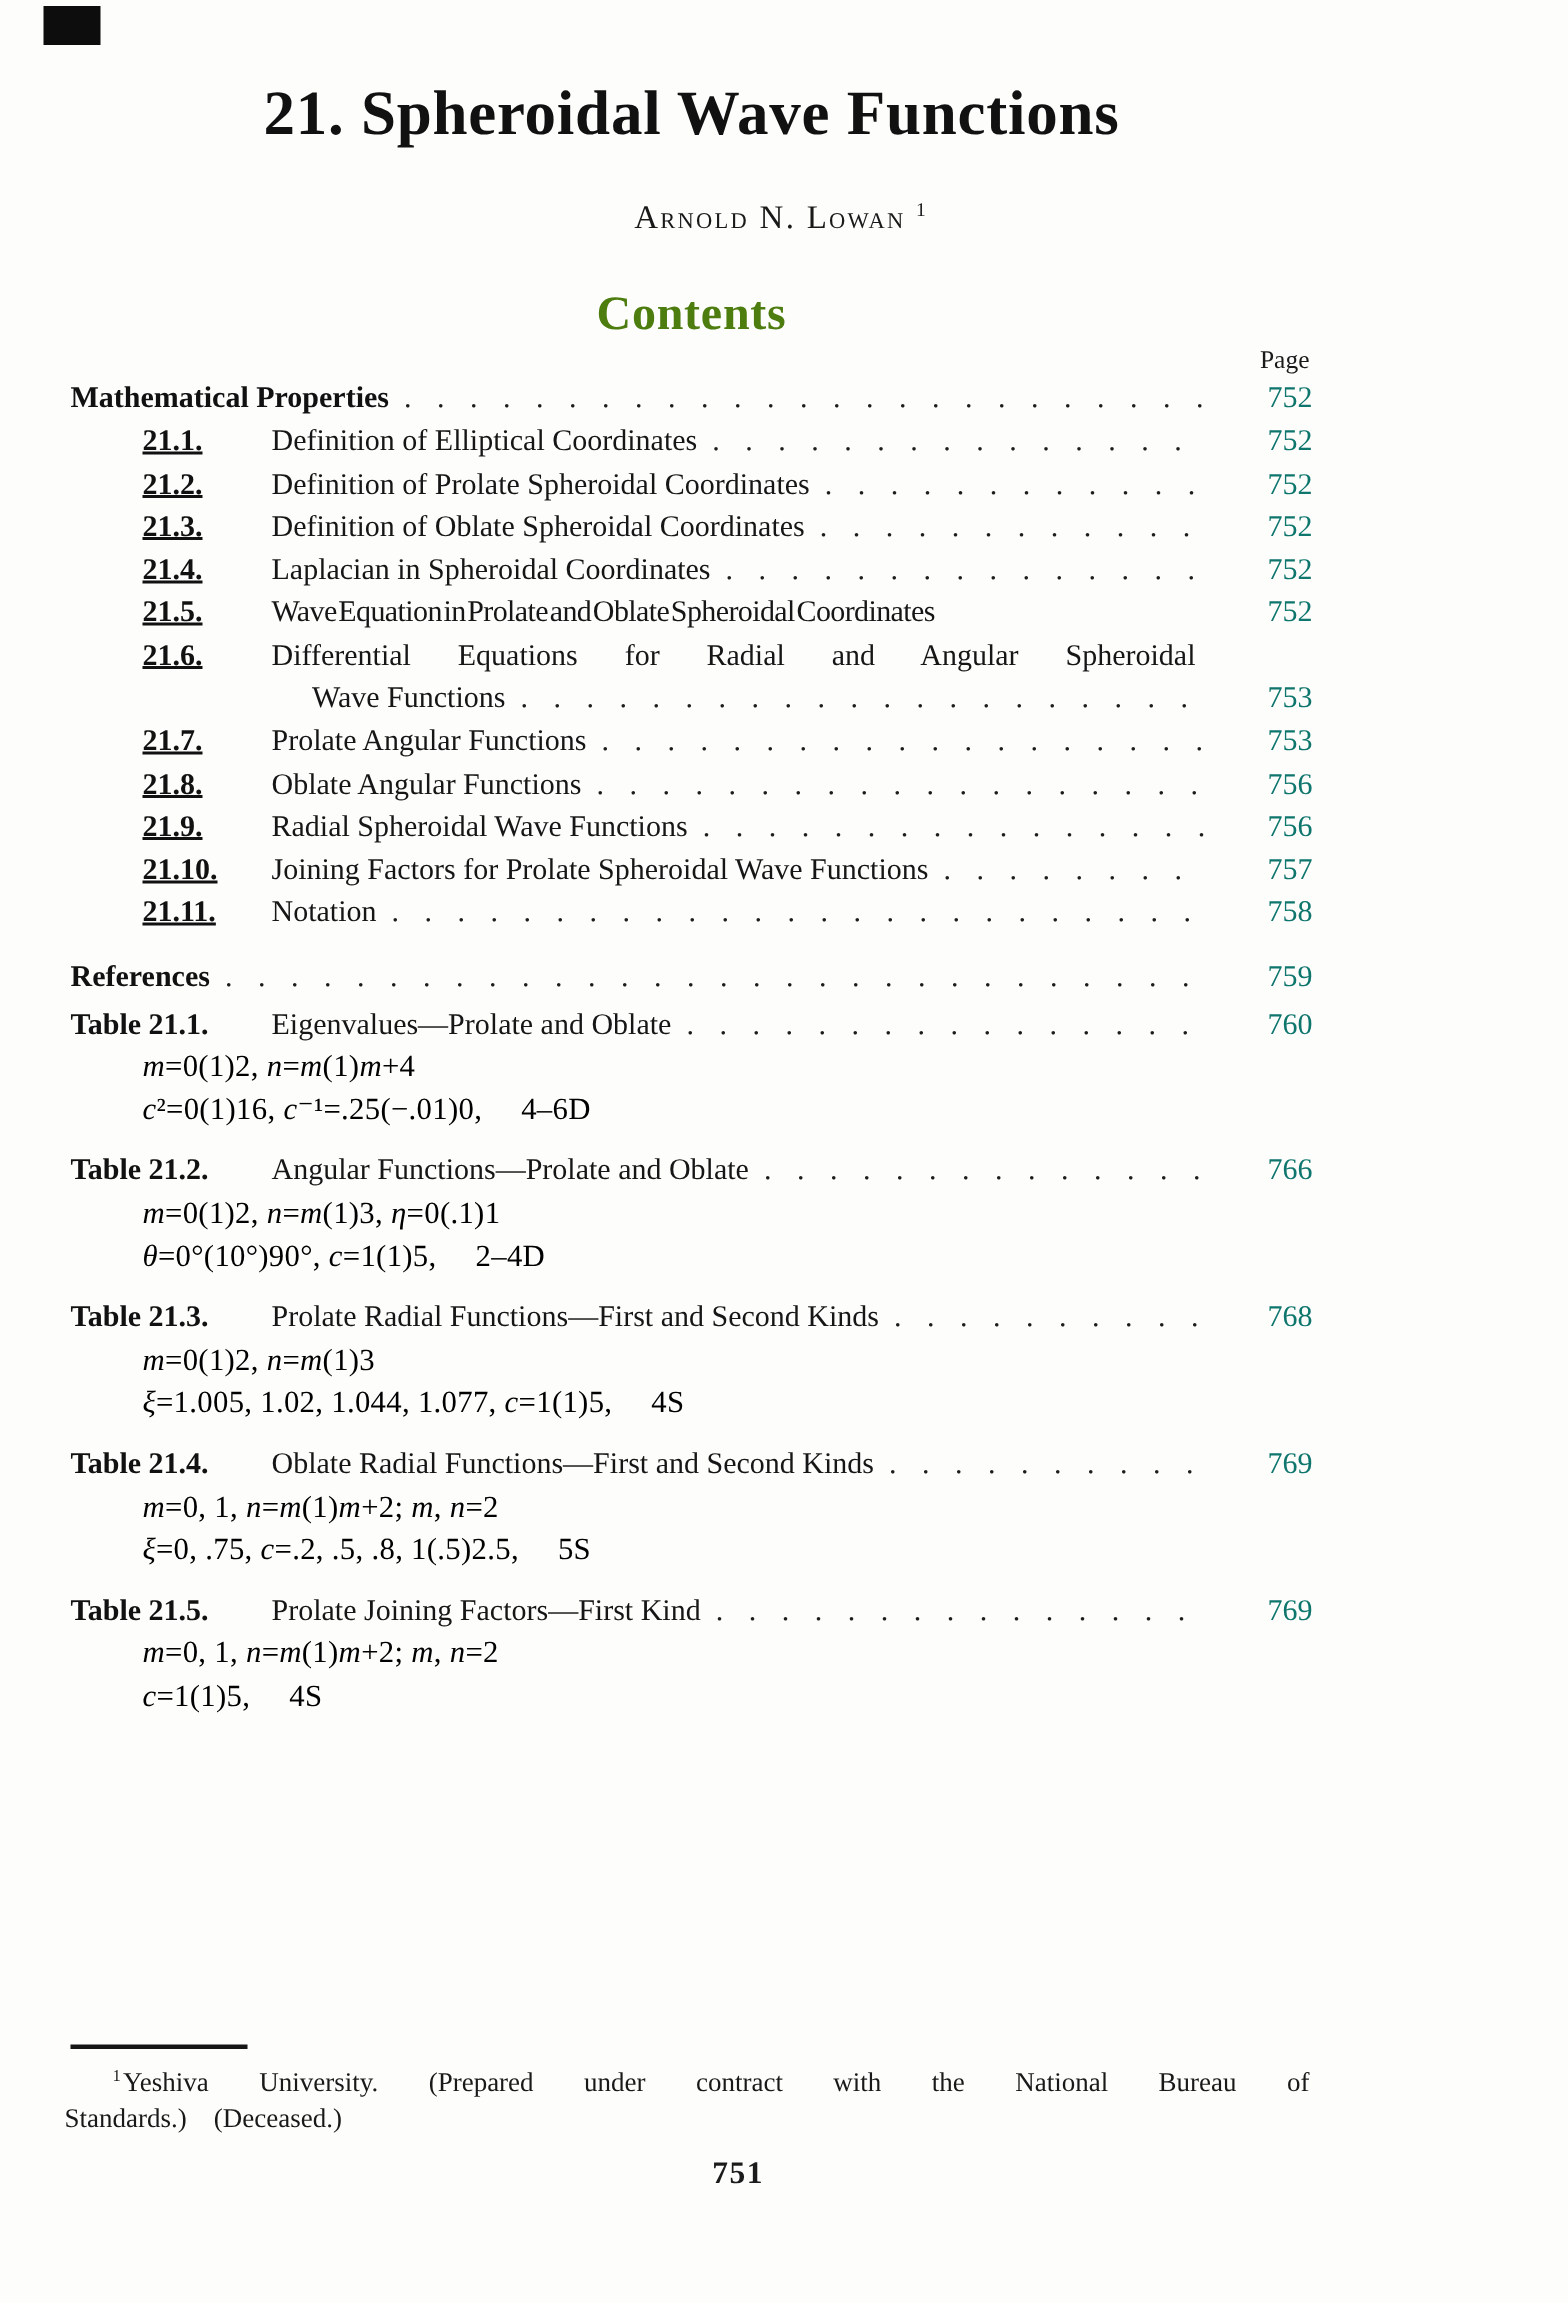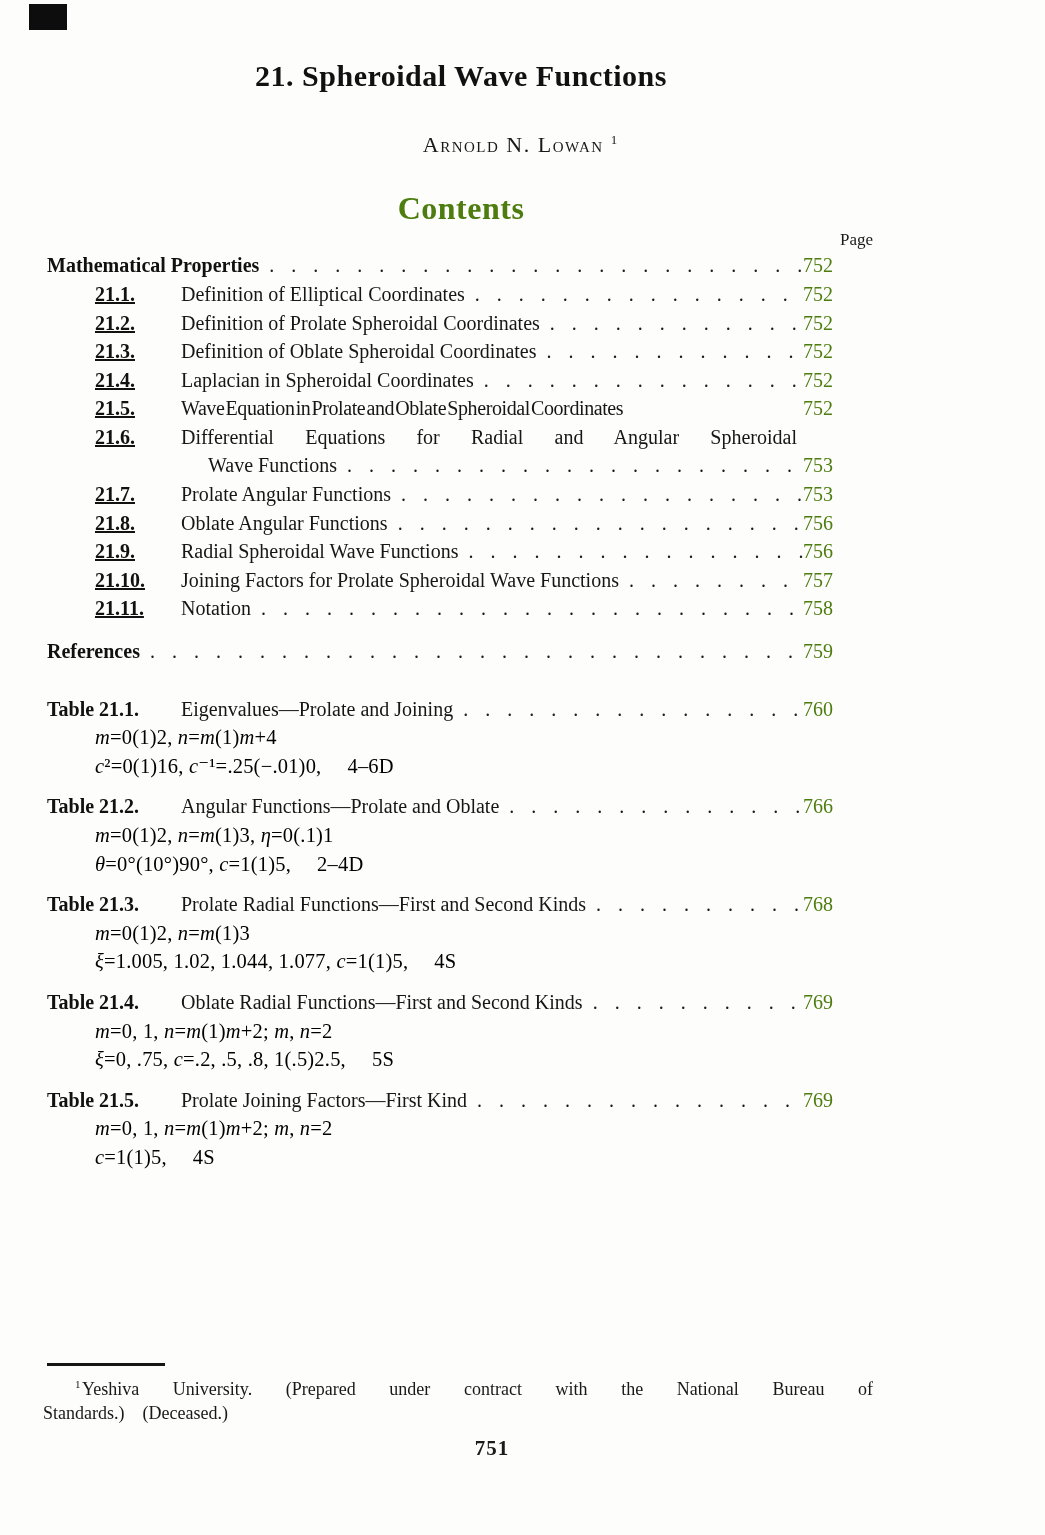--- a/index.html
+++ b/index.html
@@ -14,21 +14,21 @@
   }
   .page { position:relative; width:1045px; height:1535px; }
 
   .corner-mark { position:absolute; left:29px; top:4px; width:38px; height:26px; background:#0d0d0d; }
 
   .content { position:absolute; left:47px; top:0; width:828px; }
 
   h1.title {
     margin-top:52px;
     text-align:center;
-    font-size:30px;
+    font-size:42px;
     line-height:48px;
     font-weight:bold;
     letter-spacing:0.5px;
     color:#111;
   }
   .author {
     margin-top:27px;
     text-align:center;
     padding-left:118px; 
     font-variant:small-caps;
@@ -82,21 +82,21 @@
   }
   .leader {
     flex:1 1 auto;
     min-width:0;
     overflow:hidden;
     white-space:nowrap;
     letter-spacing:17px;
     padding-left:10px;
     color:#1c1c1c;
   }
-  .pg { flex:none; width:72px; color:#4d7c0f; }
+  .pg { flex:none; width:72px; text-align:right; color:#0f766e; }
   .sub {
     margin-left:48px;
     font-size:20.5px;
     line-height:28.6px;
     color:#000000;
     letter-spacing:0.2px;
   }
   .sub i { font-style:italic; }
 
   
@@ -198,23 +198,23 @@
           <span class="num">21.11.</span>
           <span class="label">Notation</span>
           <span class="leader">............................................................</span>
           <span class="pg">758</span>
         </div>
         <div class="row main" style="margin-top: 14px;">
           <span class="label">References</span>
           <span class="leader">............................................................</span>
           <span class="pg">759</span>
         </div>
-        <div class="row table" style="margin-top: 29px;">
+        <div class="row table" style="margin-top: 3px;">
           <span class="num">Table 21.1.</span>
-          <span class="label">Eigenvalues—Prolate and Joining</span>
+          <span class="label">Eigenvalues—Prolate and Oblate</span>
           <span class="leader">............................................................</span>
           <span class="pg">760</span>
         </div>
         <div class="sub"><i>m</i>=0(1)2, <i>n</i>=<i>m</i>(1)<i>m</i>+4</div>
         <div class="sub"><i>c</i>²=0(1)16, <i>c</i>⁻¹=.25(−.01)0,  4–6D</div>
         <div class="row table" style="margin-top: 12px;">
           <span class="num">Table 21.2.</span>
           <span class="label">Angular Functions—Prolate and Oblate</span>
           <span class="leader">............................................................</span>
           <span class="pg">766</span>

